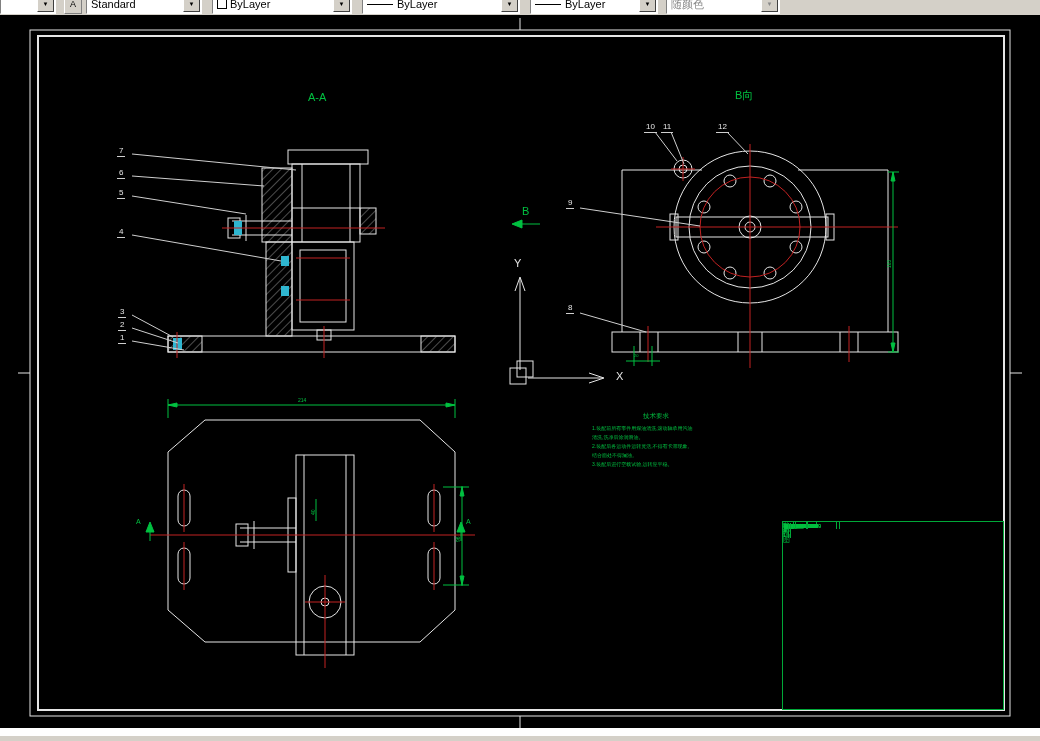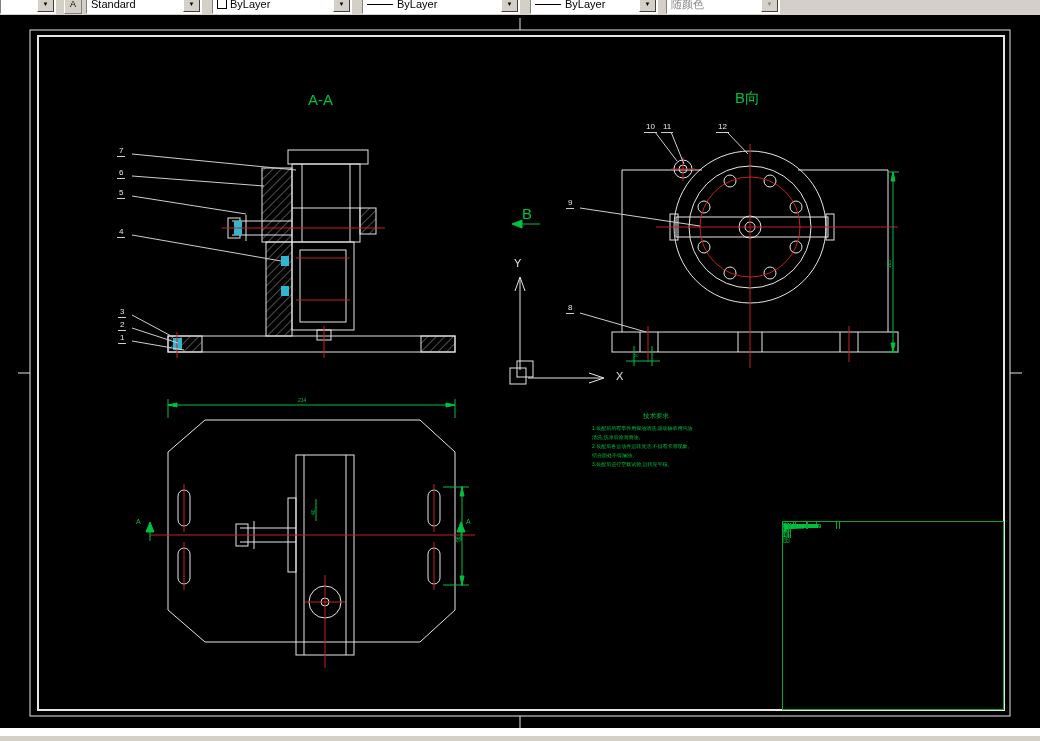--- a/index.html
+++ b/index.html
@@ -19,21 +19,21 @@
   .linesample{width:26px;height:0;border-top:1px solid #000;margin-right:4px;flex:0 0 auto;}
   .toolicon{position:absolute;top:-4px;left:64px;width:16px;height:16px;background:#d4d0c8;
             border:1px solid;border-color:#fff #808080 #808080 #fff;font-size:9px;line-height:15px;
             text-align:center;color:#000;}
   
   .canvas{position:absolute;top:15px;left:0;width:1040px;height:713px;background:#000;overflow:hidden;}
   .canvas svg{position:absolute;top:-15px;left:0;}
   .overlay{position:absolute;top:-15px;left:0;width:1040px;height:741px;pointer-events:none;}
   .overlay span, .overlay div{position:absolute;}
   .wtext{color:#e6e6e6;font-size:8px;line-height:1;}
-  .gtext{color:#00c040;font-size:15px;line-height:1;}
+  .gtext{color:#00c040;font-size:11px;line-height:1;}
   .gsmall{color:#00c040;font-size:5px;line-height:1;}
   .rot{transform:rotate(-90deg);transform-origin:left top;}
   .balloon{color:#e6e6e6;font-size:8px;line-height:1;border-bottom:1px solid #cfcfcf;padding:0 2px 1px 2px;}
   .notes{left:592px;top:412px;width:128px;color:#00c040;}
   .notes .ntitle{position:static;display:block;text-align:center;font-size:6.5px;margin-bottom:3px;}
   .notes .nline{position:static;display:block;font-size:5px;line-height:9px;white-space:nowrap;overflow:hidden;}
   
   .bom{left:782px;top:521px;width:222px;height:189px;border:1px solid #00a838;
        box-sizing:border-box;color:#00c040;font-size:5px;line-height:1;background:transparent;}
   .bom-row{display:flex;height:9.5px;box-sizing:border-box;border-bottom:1px solid #00a838;}

